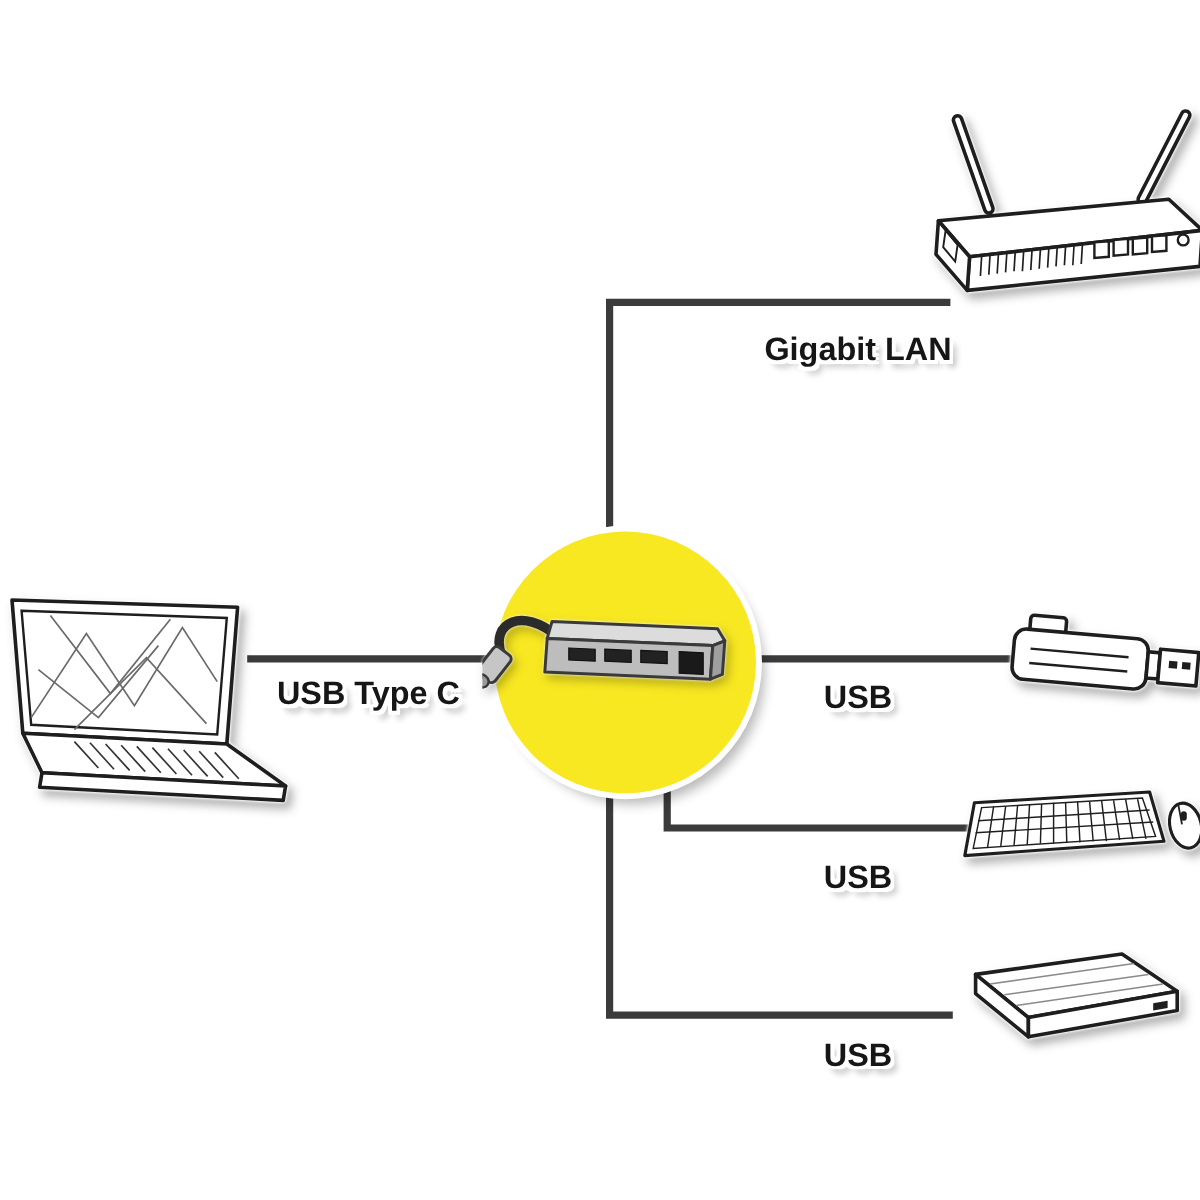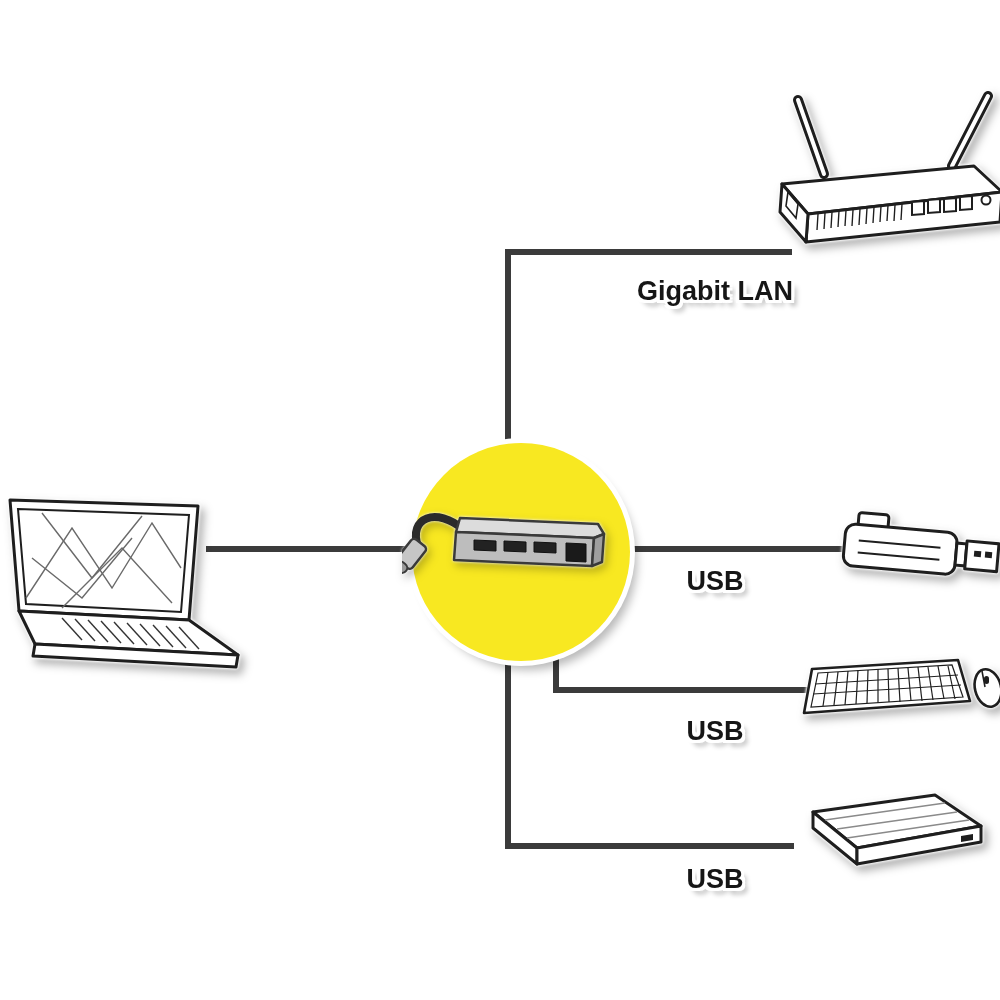--- a/index.html
+++ b/index.html
@@ -189,17 +189,18 @@
       <g stroke="#8a8a8a" stroke-width="1.3">
         <line x1="42" y1="30" x2="162" y2="13"></line>
         <line x1="54" y1="39" x2="174" y2="22"></line>
         <line x1="64" y1="48" x2="186" y2="30"></line>
       </g>
       <polygon points="178,46 190,44 190,50 178,52" fill="#1e1e1e"></polygon>
     </svg>
   </div>
 
   <div class="label" style="left:600px;top:276px;width:230px;">Gigabit LAN</div>
+  <div class="label" style="left:212px;top:563px;width:190px;">USB Type C</div>
   <div class="label" style="left:660px;top:566px;width:110px;">USB</div>
   <div class="label" style="left:660px;top:716px;width:110px;">USB</div>
   <div class="label" style="left:660px;top:864px;width:110px;">USB</div>
 
 </div>
 
 </body></html>

